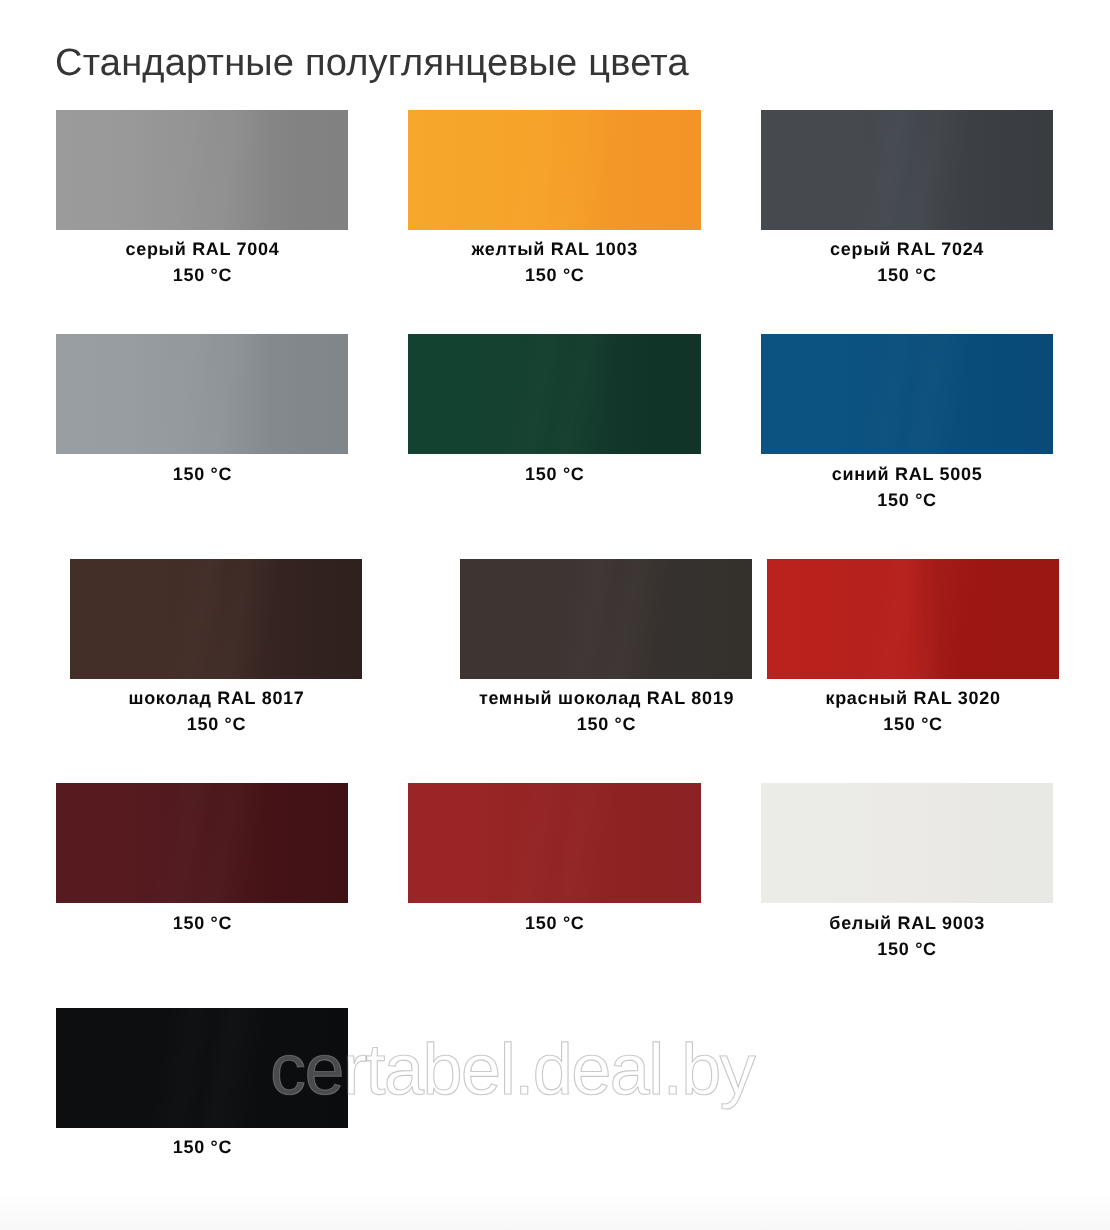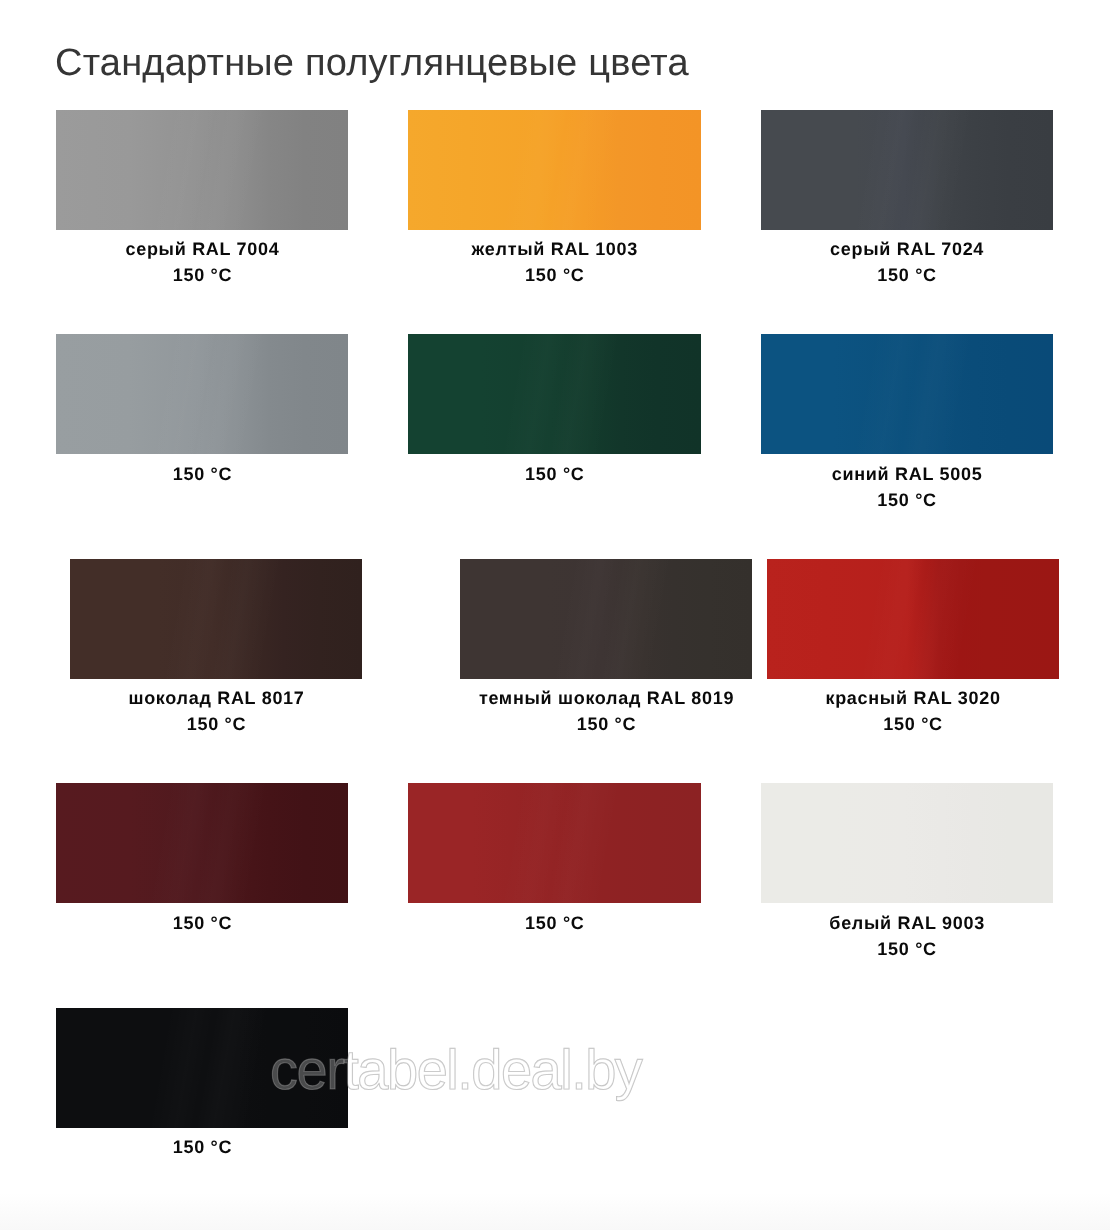--- a/index.html
+++ b/index.html
@@ -64,21 +64,21 @@
 
   .bottom-fade {
     position:absolute; left:0; top:1193px; width:1110px; height:37px;
     background:linear-gradient(to bottom, #ffffff 0%, #fbfbfb 55%, #f8f8f8 100%);
   }
 
   .watermark {
     position:absolute;
     left:270px;
     top:1028px;
-    font-size:56px;
+    font-size:72px;
     line-height:84px;
     letter-spacing:-1.5px;
     color:rgba(255,255,255,0.26);
     -webkit-text-stroke:1.15px rgba(125,125,125,0.47);
     paint-order:stroke fill;
     white-space:nowrap;
   }
 </style>
 </head>
 <body>

